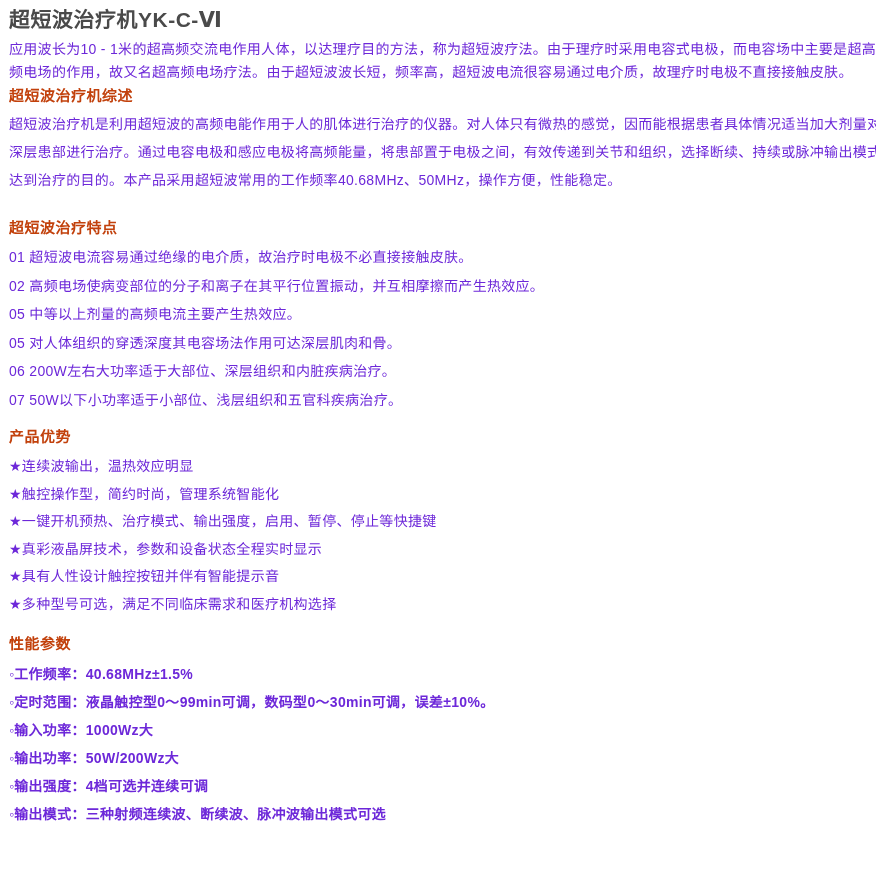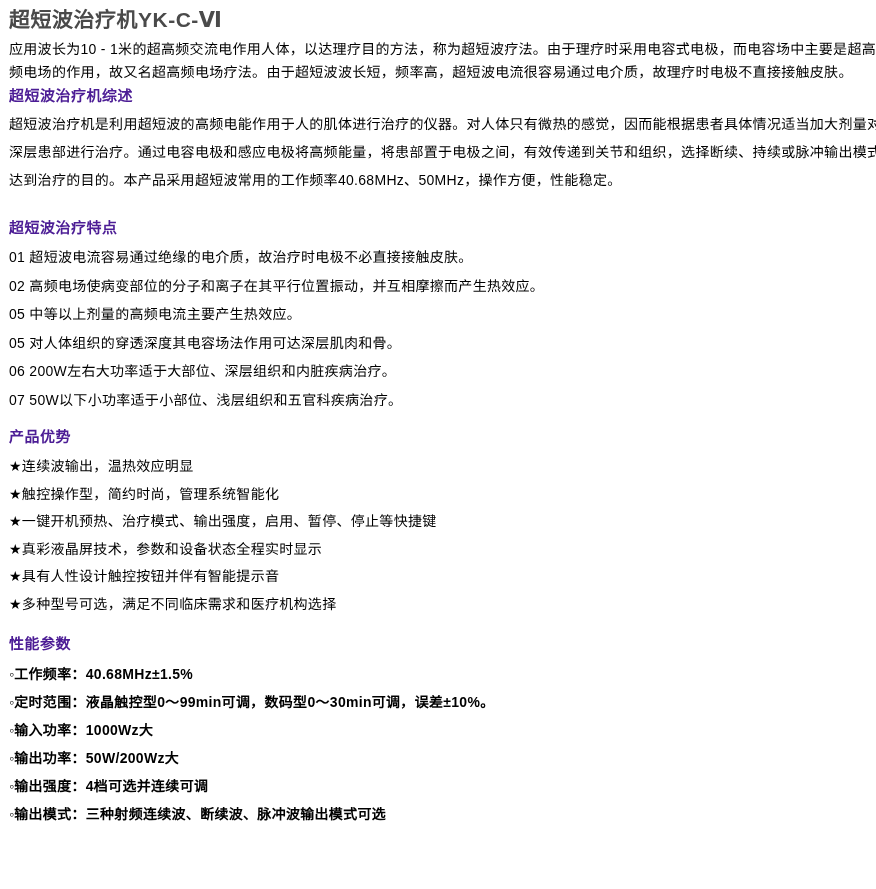--- a/index.html
+++ b/index.html
@@ -9,28 +9,28 @@
     -webkit-font-smoothing: antialiased;
   }
   .page { box-sizing: border-box; width: 808px; padding: 8px 24px 0 9px; }
   h1.title {
     margin: 0 0 6px 0;
     font-size: 21px; line-height: 24px; font-weight: bold;
     color: #4a4a4a; letter-spacing: 0.5px;
   }
   h2.heading {
     font-size: 15px; line-height: 20px; font-weight: bold;
-    color: #4c1d95; letter-spacing: 0.5px;
+    color: #c2410c; letter-spacing: 0.5px;
   }
   .h-overview   { margin: 2px 0 4px 0; }
   .h-features   { margin: 24px 0 5px 0; }
   .h-advantages { margin: 13px 0 6px 0; }
   .h-params     { margin: 16px 0 6px 0; }
   .line, .item {
-    font-size: 14px; color: #000000; letter-spacing: 0.3px;
+    font-size: 14px; color: #6d28d9; letter-spacing: 0.3px;
     white-space: nowrap;
   }
   .intro    .line { line-height: 23px; }
   .overview .line { line-height: 28px; }
   .features   .item { line-height: 28.5px; }
   .advantages .item { line-height: 27.5px; }
   .params     .item { line-height: 28px; font-weight: bold; }
 </style>
 </head>
 <body>

